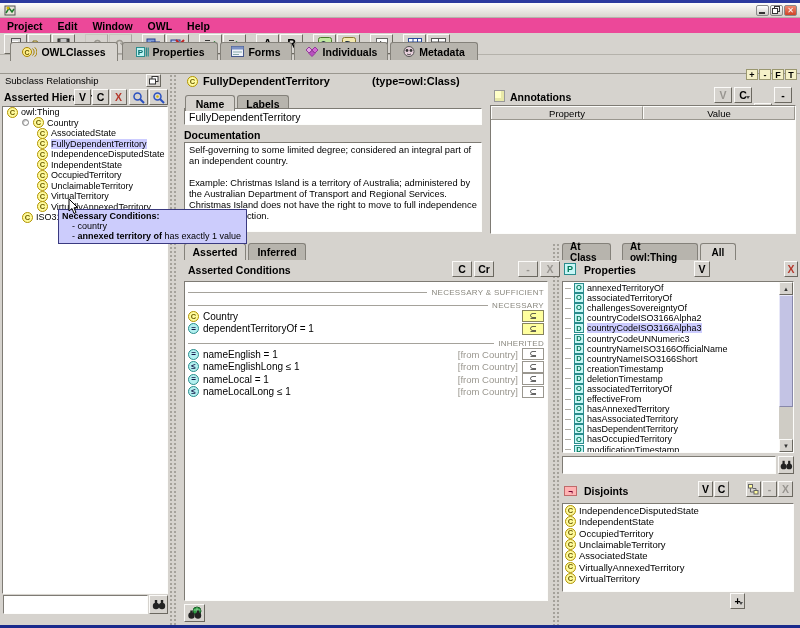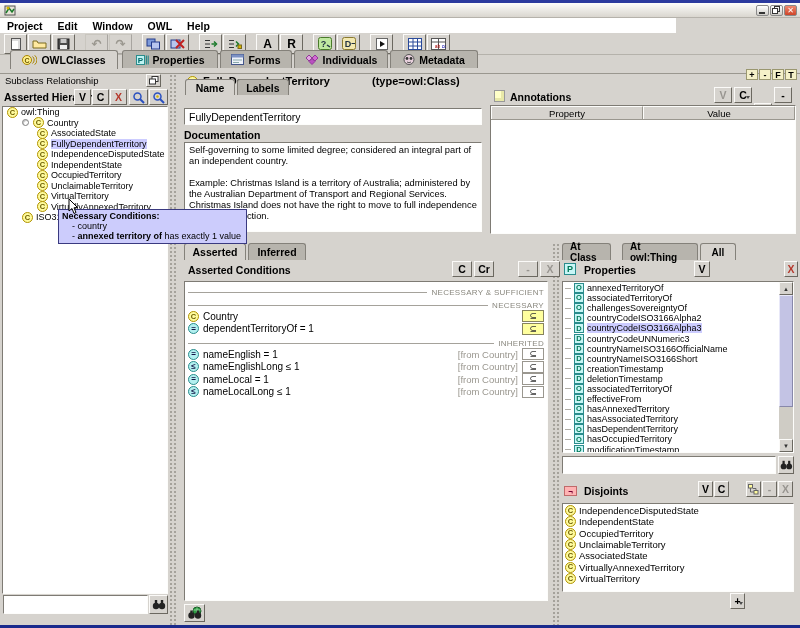--- a/index.html
+++ b/index.html
@@ -5,34 +5,34 @@
   *{margin:0;padding:0;box-sizing:border-box;}
   html,body{width:800px;height:628px;background:#888;}
   body{font-family:"Liberation Sans","DejaVu Sans",sans-serif;font-size:11px;color:#000;}
   #win{position:relative;width:800px;height:628px;background:#d6d3ce;overflow:hidden;border-top:3px solid #2b3a9e;}
   
   #titlebar{position:absolute;left:0;top:0;width:800px;height:15px;background:linear-gradient(#fdfdfb,#d9d6cf);border-bottom:1px solid #b5b2ab;display:flex;align-items:center;}
   #title-text{font-weight:bold;font-size:10.5px;margin-left:4px;white-space:nowrap;overflow:hidden;}
   .wb{position:absolute;top:2px;width:13px;height:11px;border:1px solid #8a8a8a;border-radius:2px;background:linear-gradient(#ffffff,#cfcdc8);display:flex;align-items:center;justify-content:center;}
   #btn-close{background:linear-gradient(#ef8a70,#cf4428);color:#fff;font-size:8px;font-weight:bold;}
   
-  #menubar{position:absolute;left:0;top:15px;width:676px;height:15px;display:flex;align-items:center;gap:15px;padding-left:7px;background:#ffffff;}
+  #menubar{position:absolute;left:0;top:15px;width:800px;height:15px;display:flex;align-items:center;gap:15px;padding-left:7px;background:#ec4899;}
   .mitem{font-weight:bold;font-size:10.5px;}
   
   #toolbar{position:absolute;left:0;top:30px;width:800px;height:22px;display:flex;align-items:center;padding-left:4px;border-bottom:1px solid #b5b2ab;background:#d6d3ce;}
   .tbtn{width:23px;height:20px;margin-right:1px;background:#d6d3ce;border:1px solid;border-color:#fbfaf8 #6b6860 #6b6860 #fbfaf8;display:flex;align-items:center;justify-content:center;overflow:hidden;}
   .tdis{border-color:#c9c6bf #a8a5a0 #a8a5a0 #c9c6bf;}
   .tgap{width:9px;flex:0 0 auto;}
   .tlet{font-weight:bold;font-size:12px;}
   .ar{font-size:12px;color:#9a978f;font-weight:bold;}
   .pg{width:10px;height:12px;background:#fff;border:1px solid #555;box-shadow:inset -2px 2px 0 #ddd;}
   
   .jtab{position:absolute;background:#b7b4ad;border:1px solid #84817a;border-bottom:none;border-radius:3px 3px 0 0;font-weight:bold;display:flex;align-items:center;justify-content:center;gap:4px;padding:0 7px;}
   .jtab.active{background:#d6d3ce;z-index:3;}
-  .maintab{top:47px;height:18px;font-size:10.5px;}
+  .maintab{top:39px;height:18px;font-size:10.5px;}
   .maintab.active{height:19px;}
   #tabline{position:absolute;left:0;top:70px;width:800px;height:1px;background:#9a978f;}
   
   .inset{border:1px solid;border-color:#7e7b74 #fdfdfb #fdfdfb #7e7b74;background:#fff;}
   .sbtn{position:absolute;background:#d6d3ce;border:1px solid;border-color:#fbfaf8 #6b6860 #6b6860 #fbfaf8;font-weight:bold;font-size:10.5px;display:flex;align-items:center;justify-content:center;}
   .dis{color:#989590;}
   .redx{color:#b5382c;}
   .dd{position:relative;}
   .dd::after{content:"";position:absolute;right:1px;bottom:1px;border:2px solid transparent;border-top:3px solid #4a4a4a;}
   .ptitle{position:absolute;font-weight:bold;font-size:10.5px;white-space:nowrap;}
@@ -49,21 +49,21 @@
   .knob{width:7px;height:7px;border-radius:50%;border:1px solid #808080;background:#fdfdfd;box-shadow:inset 1px 1px 0 #c5c5c5;flex:0 0 auto;margin-right:1px;}
   #hier-search{position:absolute;left:3px;top:592px;width:145px;height:19px;font-size:10px;padding:0 3px;border:1px solid;border-color:#7e7b74 #fdfdfb #fdfdfb #7e7b74;}
   #hier-find{left:149px;top:592px;width:19px;height:19px;}
   
   .vsplit{position:absolute;background-image:radial-gradient(#a5a29b 25%,transparent 26%);background-size:4px 4px;}
   
   #class-icon{position:absolute;left:187px;top:73px;}
   #class-name{position:absolute;left:203px;top:72px;font-weight:bold;font-size:11px;}
   #class-type{position:absolute;left:360px;top:72px;font-weight:bold;font-size:11px;padding-left:12px;}
   .corner-btn{width:12px;height:11px;background:#f4f0c8;border:1px solid #9a9770;font-size:9px;font-weight:bold;display:flex;align-items:center;justify-content:center;position:absolute;top:66px;}
-  .nametab{top:76px;height:16px;font-size:10.5px;text-align:right;}
+  .nametab{top:92px;height:16px;font-size:10.5px;text-align:right;}
   #name-input{position:absolute;left:184px;top:105px;width:298px;height:17px;font-size:10.5px;padding:0 4px;border:1px solid;border-color:#7e7b74 #fdfdfb #fdfdfb #7e7b74;}
   #doc-label{position:absolute;left:184px;top:126px;font-weight:bold;font-size:10.5px;}
   #doc-box{position:absolute;left:184px;top:139px;width:298px;height:90px;padding:2px 4px;font-size:9.3px;line-height:11px;white-space:pre-wrap;overflow:hidden;}
   
   #ann-icon{position:absolute;left:494px;top:87px;width:11px;height:12px;background:#ffffc8;border:1px solid #999;box-shadow:inset -3px -3px 0 #e8e8a8;}
   #ann-table{position:absolute;left:490px;top:102px;width:306px;height:129px;}
   #ann-head{display:flex;height:14px;background:#d6d3ce;border-bottom:1px solid #9a978f;font-size:9.5px;}
   #ann-head div{flex:1;display:flex;align-items:center;justify-content:center;border-right:1px solid #9a978f;border-top:1px solid #fdfdfb;border-left:1px solid #fdfdfb;}
   
   .condtab{top:240px;height:17px;font-size:10.5px;}

